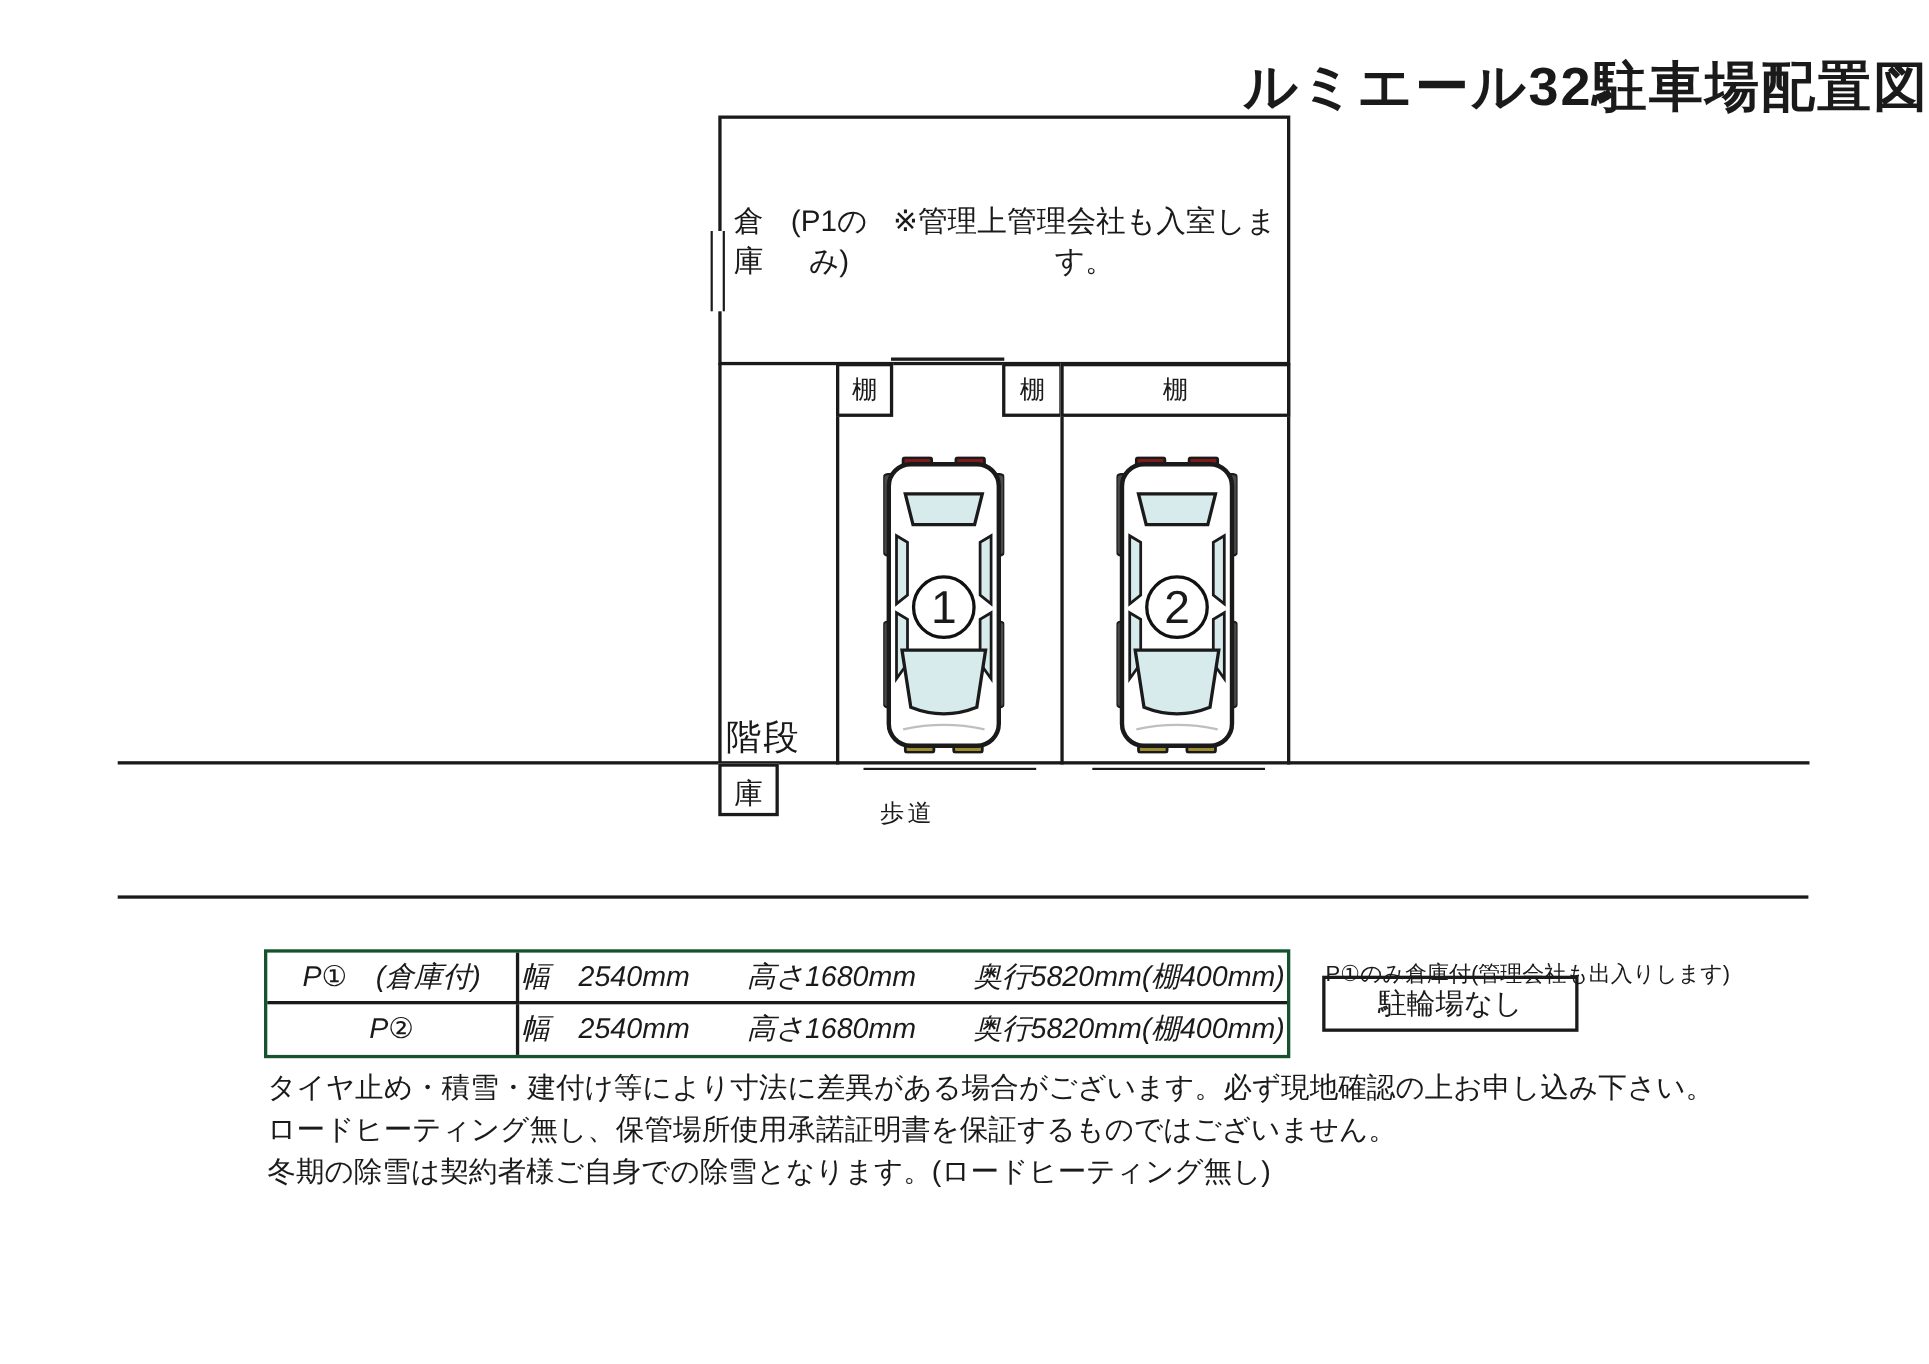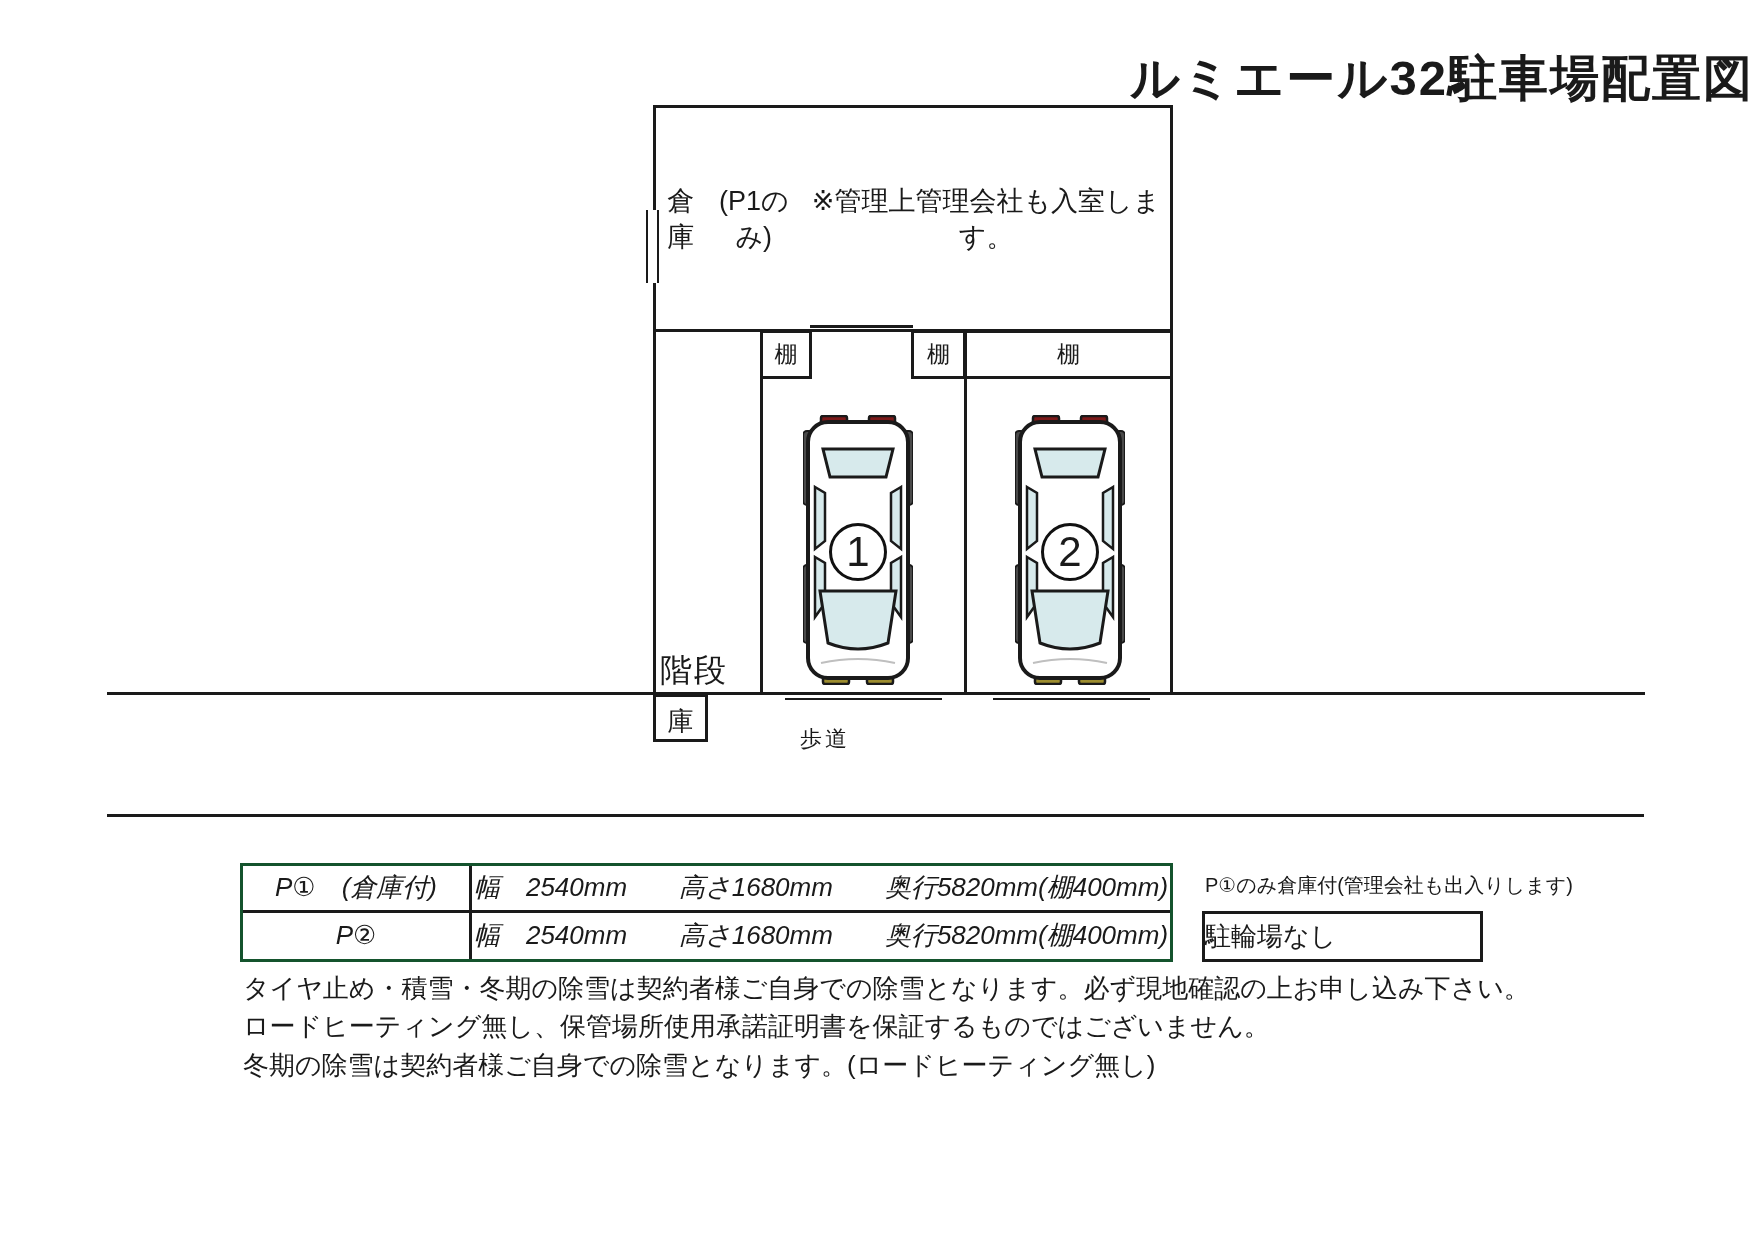--- a/index.html
+++ b/index.html
@@ -31,22 +31,22 @@
   .car{width:110px;height:270px;top:415px;}
   .space-number{width:58px;height:58px;top:523px;border:3.5px solid #111;border-radius:50%;
                 display:flex;align-items:center;justify-content:center;font-size:42px;font-weight:500;background:transparent;}
   
   .spec-table{left:240px;top:863px;width:933px;height:99px;border:3px solid #14532d;
               display:grid;grid-template-columns:229px 1fr;grid-template-rows:1fr 1fr;font-size:26px;font-style:italic;}
   .tcell{display:flex;align-items:center;justify-content:center;white-space:pre;}
   .tcell.c1{border-right:3px solid #1a1a1a;}
   .tcell.r1{border-bottom:3px solid #1a1a1a;}
   .p1-note{left:1205px;top:872px;font-size:20px;text-align:center;}
-  .bicycle-box{left:1202px;top:911px;width:281px;height:51px;border:3px solid #1a1a1a;
-               display:flex;align-items:center;font-size:26px;}
+  .bicycle-box{left:1202px;top:887px;width:233px;height:51px;border:3px solid #1a1a1a;
+               display:flex;align-items:center;justify-content:center;font-size:26px;}
   .note-line{left:243px;font-size:26px;}
 </style>
 </head>
 <body>
 
 <div class="page">
 
   <div class="abs page-title">ルミエール32駐車場配置図</div>
 
   <div class="abs storage-box">
@@ -136,17 +136,17 @@
     <div class="tcell r1">幅　2540mm　　高さ1680mm　　奥行5820mm(棚400mm)</div>
     <div class="tcell c1">P②</div>
     <div class="tcell">幅　2540mm　　高さ1680mm　　奥行5820mm(棚400mm)</div>
   </div>
 
   <div class="abs p1-note">P①のみ倉庫付(管理会社も出入りします)</div>
   <div class="abs bicycle-box">
     <span>駐輪場なし</span>
   </div>
 
-  <div class="abs note-line" style="top:971px;">タイヤ止め・積雪・冬期の除雪は契約者様ご自身での除雪となります。必ず現地確認の上お申し込み下さい。</div>
+  <div class="abs note-line" style="top:971px;">タイヤ止め・積雪・建付け等により寸法に差異がある場合がございます。必ず現地確認の上お申し込み下さい。</div>
   <div class="abs note-line" style="top:1009px;">ロードヒーティング無し、保管場所使用承諾証明書を保証するものではございません。</div>
   <div class="abs note-line" style="top:1048px;">冬期の除雪は契約者様ご自身での除雪となります。(ロードヒーティング無し)</div>
 
 </div>
 
 </body></html>

